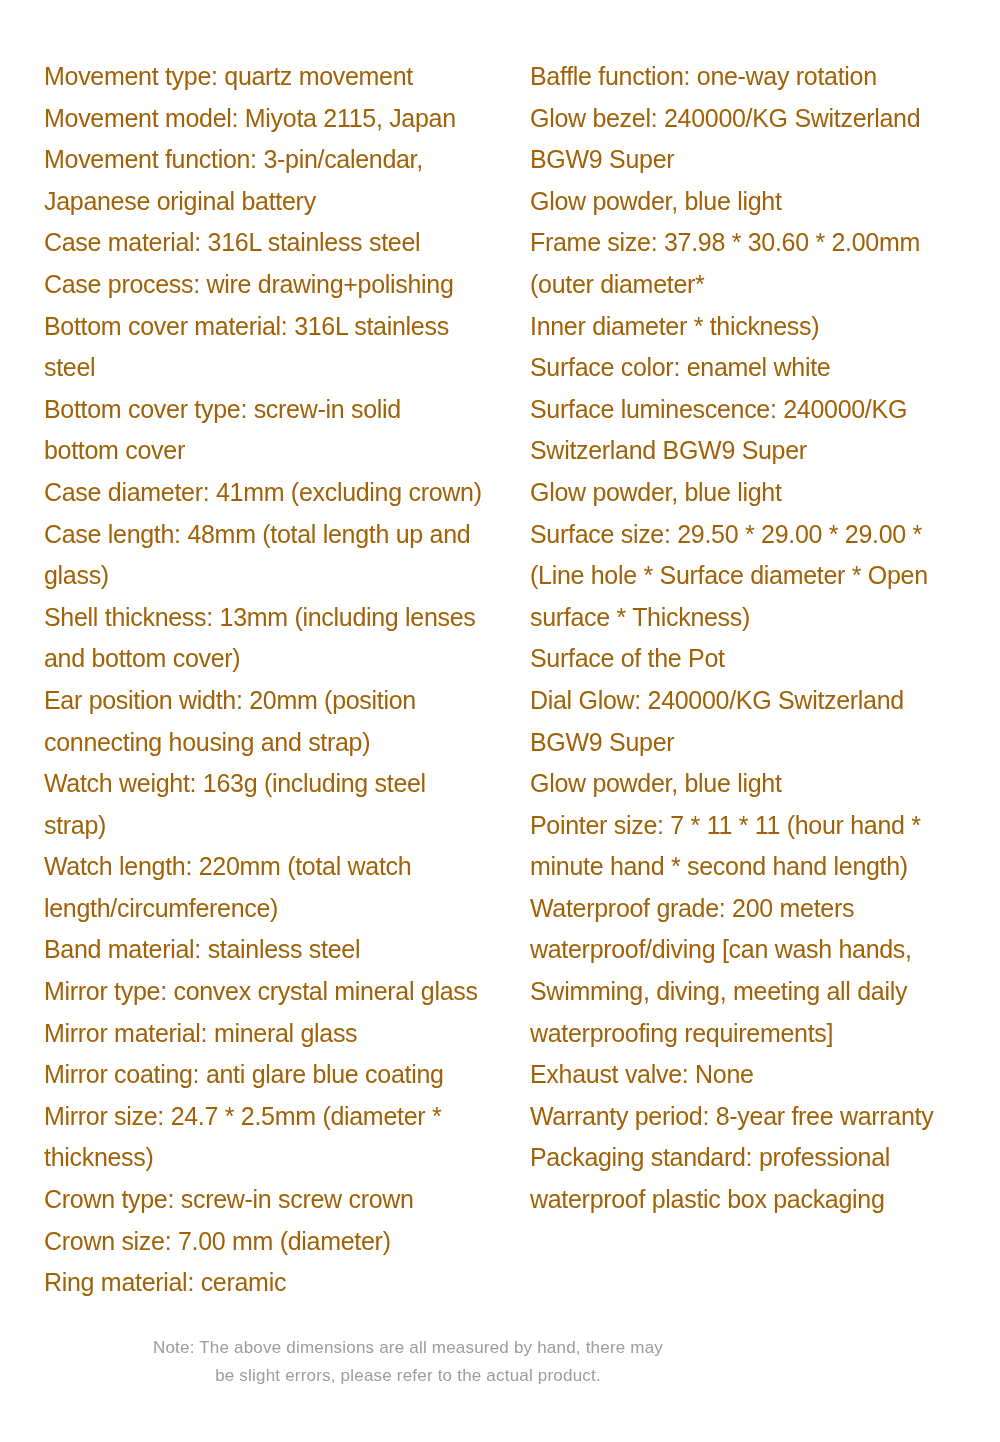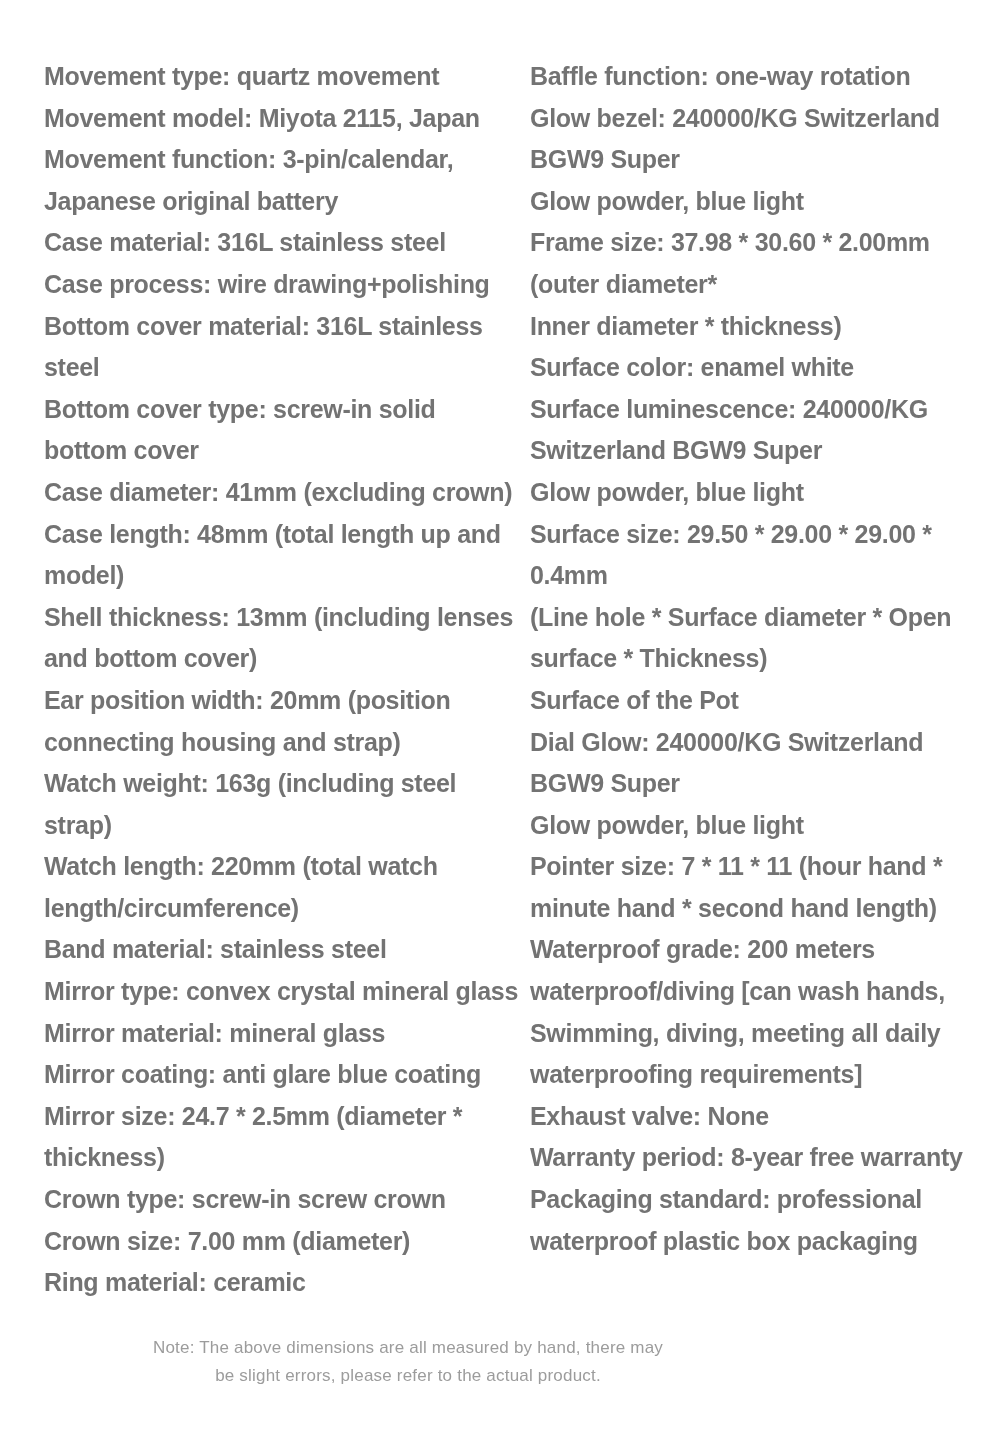--- a/index.html
+++ b/index.html
@@ -26,22 +26,22 @@
     width: 486px;
   }
   .spec-col.right {
     width: 460px;
   }
   .spec-line {
     font-size: 25px;
     line-height: 41.6px;
     letter-spacing: -0.3px;
     white-space: nowrap;
-    color: #737373;
-    font-weight: 700;
+    color: #a16207;
+    font-weight: 400;
   }
   .note {
     margin-top: 30px;
     width: 816px;
     text-align: center;
   }
   .note-line {
     font-size: 17px;
     line-height: 28px;
     color: #9c9c9c;
@@ -59,21 +59,21 @@
         <div class="spec-line">Movement function: 3-pin/calendar,</div>
         <div class="spec-line">Japanese original battery</div>
         <div class="spec-line">Case material: 316L stainless steel</div>
         <div class="spec-line">Case process: wire drawing+polishing</div>
         <div class="spec-line">Bottom cover material: 316L stainless</div>
         <div class="spec-line">steel</div>
         <div class="spec-line">Bottom cover type: screw-in solid</div>
         <div class="spec-line">bottom cover</div>
         <div class="spec-line">Case diameter: 41mm (excluding crown)</div>
         <div class="spec-line">Case length: 48mm (total length up and</div>
-        <div class="spec-line">model)</div>
+        <div class="spec-line">glass)</div>
         <div class="spec-line">Shell thickness: 13mm (including lenses</div>
         <div class="spec-line">and bottom cover)</div>
         <div class="spec-line">Ear position width: 20mm (position</div>
         <div class="spec-line">connecting housing and strap)</div>
         <div class="spec-line">Watch weight: 163g (including steel</div>
         <div class="spec-line">strap)</div>
         <div class="spec-line">Watch length: 220mm (total watch</div>
         <div class="spec-line">length/circumference)</div>
         <div class="spec-line">Band material: stainless steel</div>
         <div class="spec-line">Mirror type: convex crystal mineral glass</div>
@@ -91,21 +91,20 @@
         <div class="spec-line">BGW9 Super</div>
         <div class="spec-line">Glow powder, blue light</div>
         <div class="spec-line">Frame size: 37.98 * 30.60 * 2.00mm</div>
         <div class="spec-line">(outer diameter*</div>
         <div class="spec-line">Inner diameter * thickness)</div>
         <div class="spec-line">Surface color: enamel white</div>
         <div class="spec-line">Surface luminescence: 240000/KG</div>
         <div class="spec-line">Switzerland BGW9 Super</div>
         <div class="spec-line">Glow powder, blue light</div>
         <div class="spec-line">Surface size: 29.50 * 29.00 * 29.00 *</div>
-        <div class="spec-line">0.4mm</div>
         <div class="spec-line">(Line hole * Surface diameter * Open</div>
         <div class="spec-line">surface * Thickness)</div>
         <div class="spec-line">Surface of the Pot</div>
         <div class="spec-line">Dial Glow: 240000/KG Switzerland</div>
         <div class="spec-line">BGW9 Super</div>
         <div class="spec-line">Glow powder, blue light</div>
         <div class="spec-line">Pointer size: 7 * 11 * 11 (hour hand *</div>
         <div class="spec-line">minute hand * second hand length)</div>
         <div class="spec-line">Waterproof grade: 200 meters</div>
         <div class="spec-line">waterproof/diving [can wash hands,</div>

